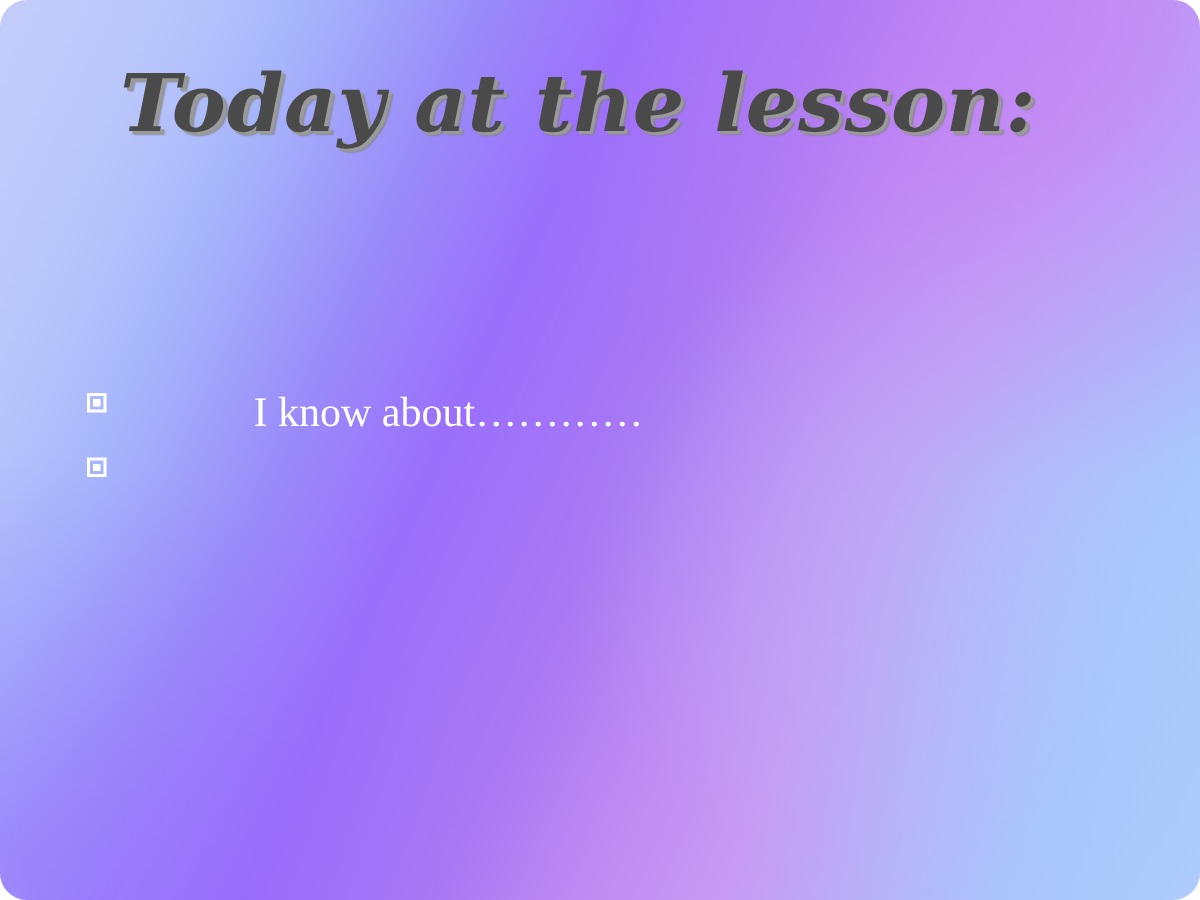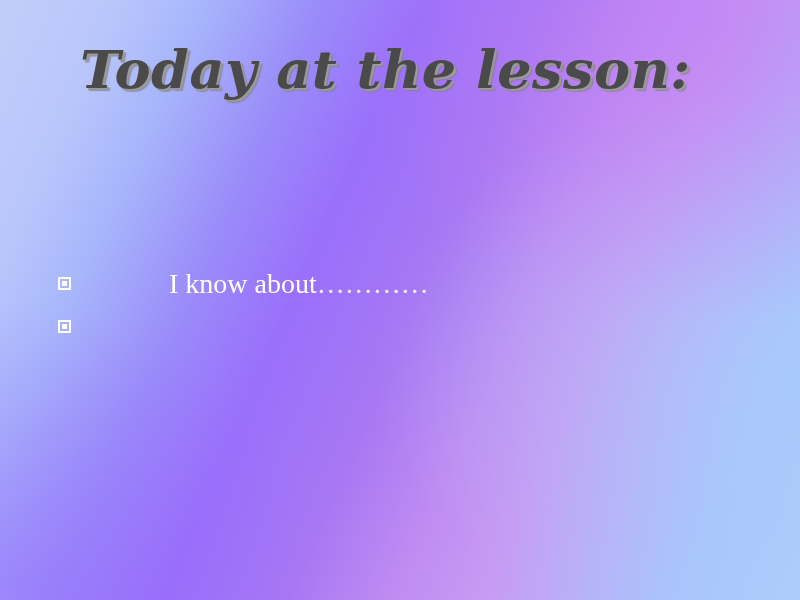--- a/index.html
+++ b/index.html
@@ -21,20 +21,21 @@
         #b9c6fb 11%,
         #a7b6fb 19%,
         #9a8cf9 30%,
         #9a6ffb 40%,
         #a878f3 52%,
         #c08cf2 62%,
         #c79af3 70%,
         #b9b0f8 79%,
         #a9c4fb 88%,
         #aeccfc 100%);
+    border-radius: 18px;
   }
 
   
   #slide::after {
     content: "";
     position: absolute;
     inset: 0;
     pointer-events: none;
     background:
       radial-gradient(ellipse 520px 420px at 88% 4%, rgba(192,126,246,0.55), rgba(192,126,246,0) 70%),
@@ -77,21 +78,20 @@
     left: 0;
     top: 262px;
     width: 100%;
     list-style: none;
     margin: 0;
     padding: 0;
   }
 
   .bullet-row {
     display: flex;
-    align-items: center;
     height: 43px;
   }
 
   .bullet-marker {
     flex: 0 0 auto;
     width: 13px;
     height: 13px;
     margin-left: 58px;
     box-sizing: border-box;
     border: 2px solid #ffffff;

